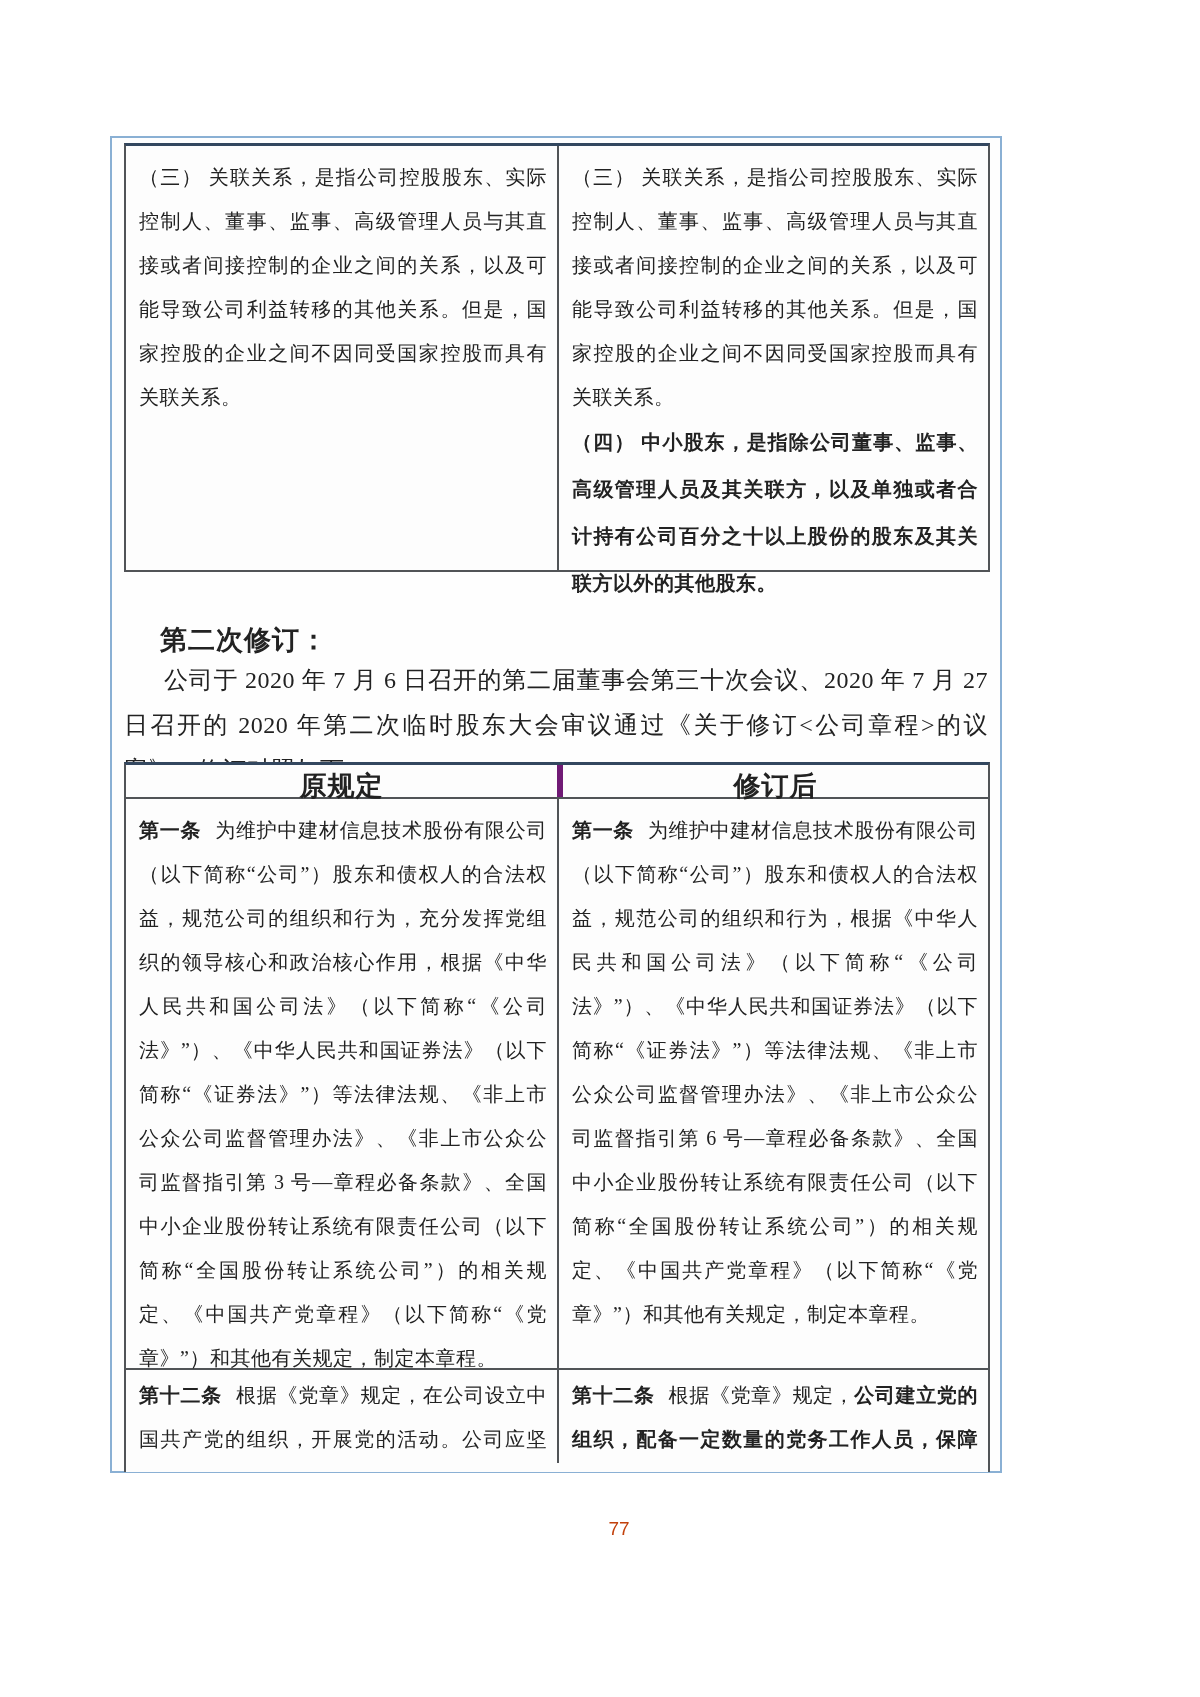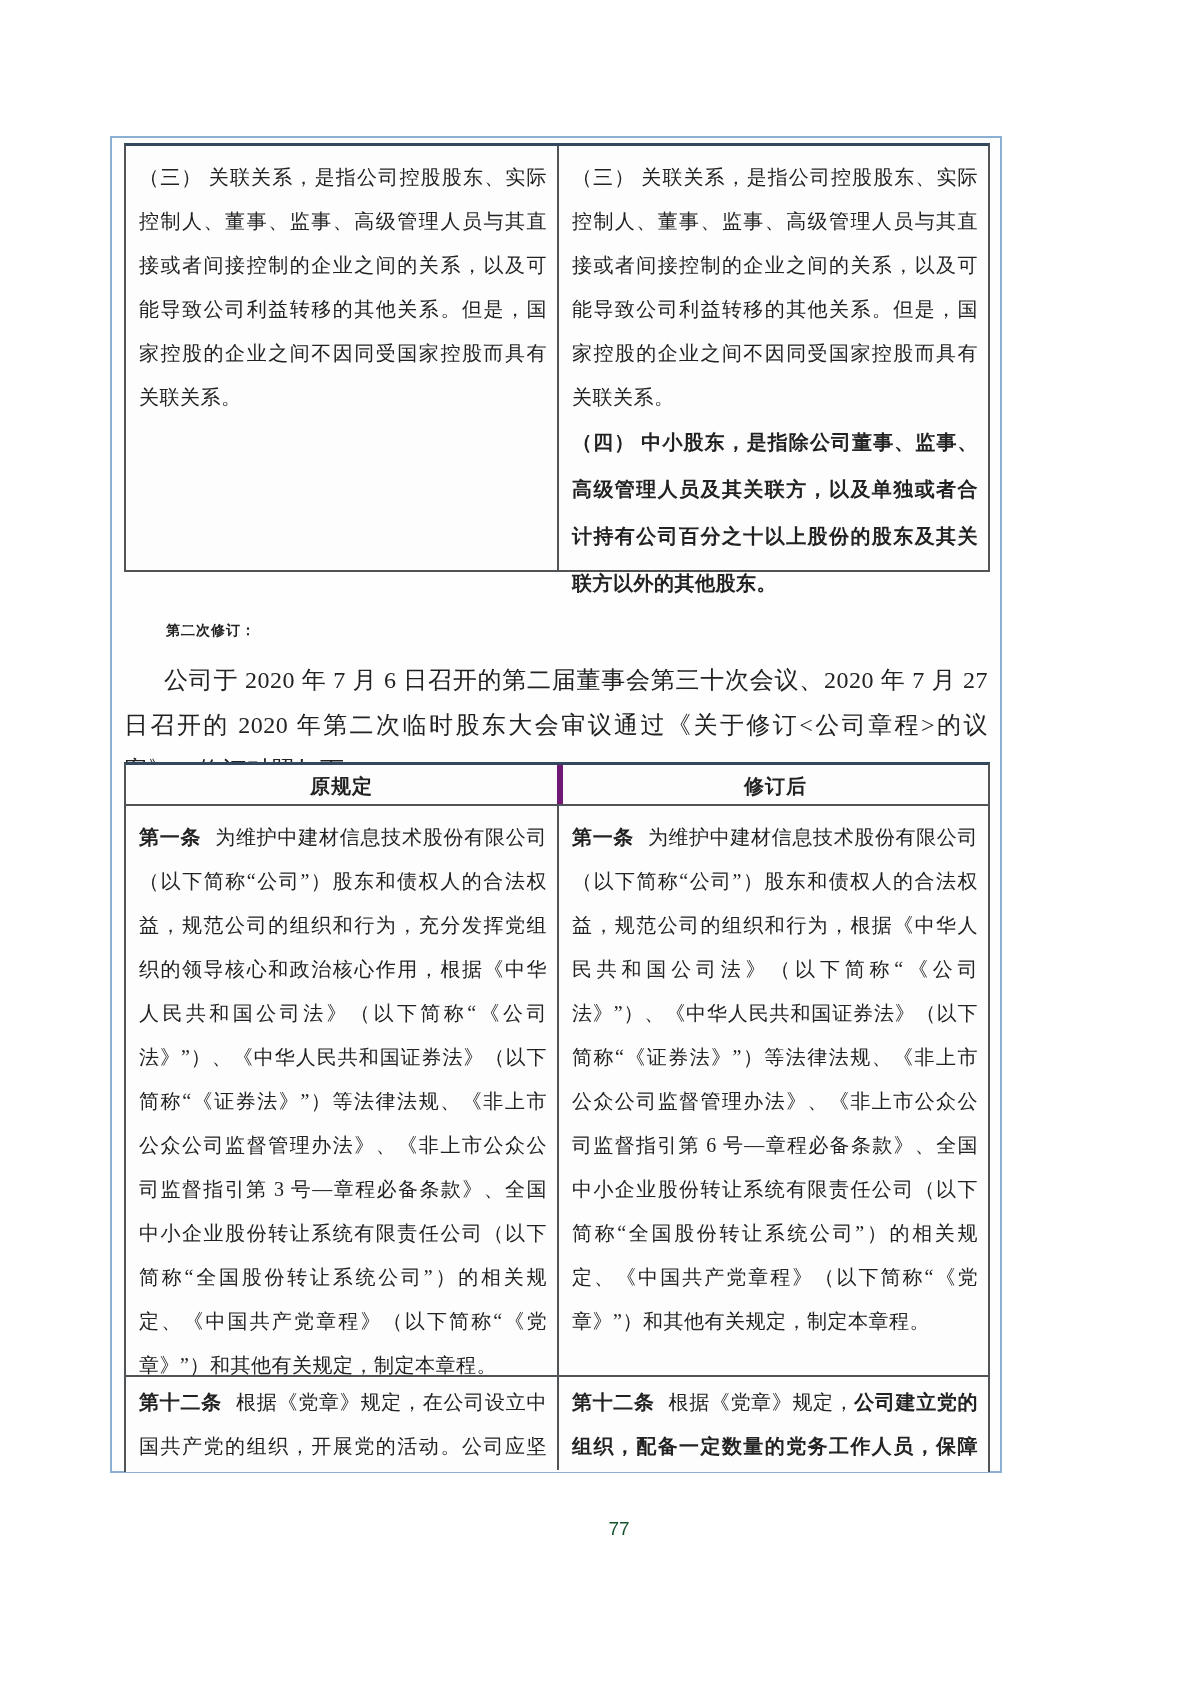--- a/index.html
+++ b/index.html
@@ -32,48 +32,48 @@
   .cell {
     width:50%; box-sizing:border-box;
     padding:9px 10px 0 13px;
     font-size:20px;
     text-align:justify;
     letter-spacing:0.5px;
   }
   .cell.right { border-left:2px solid #515457; }
   .hdr-cell {
     width:50%; box-sizing:border-box;
-    height:39px; line-height:43px;
-    text-align:center; font-weight:bold; font-size:20px;
+    height:32px; line-height:43px;
+    text-align:center; font-weight:bold; font-size:27px;
     letter-spacing:1px;
   }
   .hdr-cell.right { border-left:6px solid #701a75; }
   .row-tall { height:569px; }
   .row-cut  { height:93px; }
   .row-cut .cell { padding-top:3px; }
   .para { margin:0; line-height:44px; }
   .bold-para { margin:0; line-height:47px; font-weight:bold; }
   .lead { font-weight:bold; margin-right:14px; }
   .bold-inline { font-weight:bold; }
   .full-height-cell { height:100%; }
   .sec-heading {
-    position:absolute; left:166px; top:622px;
-    font-weight:bold; font-size:14px; letter-spacing:1px;
+    position:absolute; left:160px; top:622px;
+    font-weight:bold; font-size:27px; letter-spacing:1px;
   }
   .intro {
     position:absolute; left:124px; top:658px; width:864px;
     font-size:24px; line-height:45px;
     text-indent:40px; text-align:justify; letter-spacing:0.5px;
     margin:0;
   }
   .page-num {
     position:absolute; top:1518px; left:0; right:0;
     padding-left:38px;
     text-align:center;
-    font-size:19px; color:#14532d;
+    font-size:19px; color:#c2410c;
     font-family:"Liberation Sans","DejaVu Sans",sans-serif;
   }
 </style>
 </head>
 <body>
 
 <div>
 
   <div class="blue-box"></div>
 

